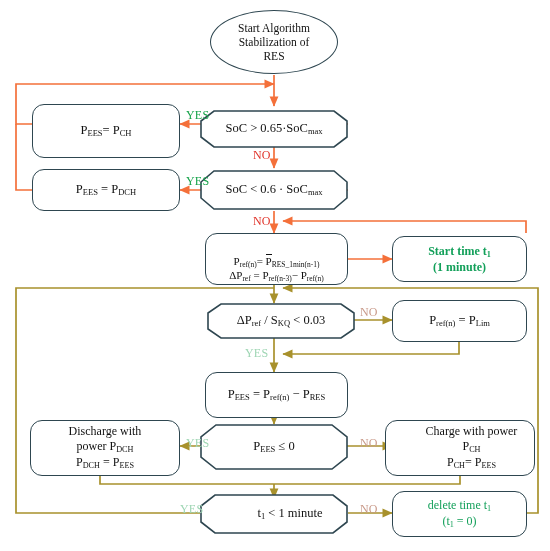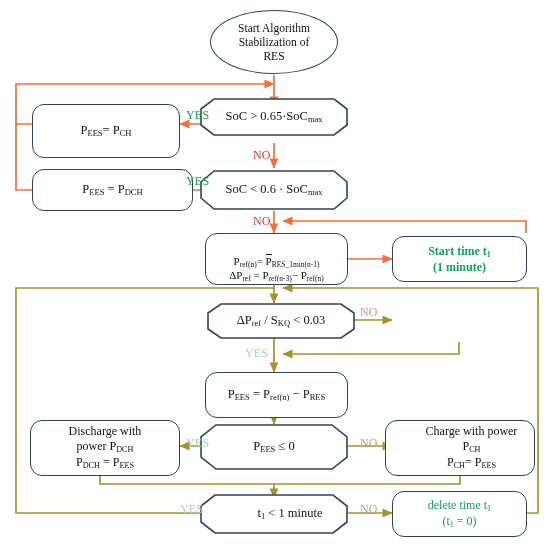--- a/index.html
+++ b/index.html
@@ -102,21 +102,21 @@
   </svg>
 
   <div class="node start-oval" style="left:210px;top:10px;width:128px;height:64px;">
     <div class="txt" style="font-size:11.5px;">
       <div class="bold">Start Algorithm</div>
       <div class="blue bold">Stabilization  of</div>
       <div class="blue bold">RES</div>
     </div>
   </div>
 
-  <div class="node dec" style="left:200px;top:98px;width:148px;height:38px;">
+  <div class="node dec" style="left:200px;top:110px;width:148px;height:38px;">
     <svg class="oct" viewBox="0 0 148 38" preserveAspectRatio="none">
       <polygon points="14,1 134,1 147,11 147,27 134,37 14,37 1,27 1,11" fill="#fff" stroke="#2e4650" stroke-width="1.6" vector-effect="non-scaling-stroke"></polygon>
     </svg>
     <div class="txt lbl">
       <span>SoC &gt; 0.65·SoC</span><sub>max</sub>
     </div>
   </div>
 
   <div class="node proc" style="left:32px;top:104px;width:148px;height:54px;">
     <div class="txt">
@@ -126,21 +126,21 @@
 
   <div class="node dec" style="left:200px;top:170px;width:148px;height:40px;">
     <svg class="oct" viewBox="0 0 148 40" preserveAspectRatio="none">
       <polygon points="14,1 134,1 147,12 147,28 134,39 14,39 1,28 1,12" fill="#fff" stroke="#2e4650" stroke-width="1.6" vector-effect="non-scaling-stroke"></polygon>
     </svg>
     <div class="txt lbl">
       <span>SoC &lt; 0.6 · SoC</span><sub>max</sub>
     </div>
   </div>
 
-  <div class="node proc" style="left:32px;top:169px;width:161px;height:42px;">
+  <div class="node proc" style="left:32px;top:169px;width:148px;height:42px;">
     <div class="txt">
       <span>P</span><sub>EES</sub><span> = P</span><sub>DCH</sub>
     </div>
   </div>
 
   <div class="node proc" style="left:205px;top:233px;width:143px;height:52px;">
     <div class="txt" style="font-size:11px;margin-top:20px;">
       <div>
         <span>P</span><sub>ref(n)</sub><span>= </span><span class="ob">P</span><sub>RES_1min(n-1)</sub>
       </div>
@@ -159,20 +159,25 @@
 
   <div class="node dec" style="left:207px;top:303px;width:148px;height:36px;">
     <svg class="oct" viewBox="0 0 148 36" preserveAspectRatio="none">
       <polygon points="14,1 134,1 147,10 147,26 134,35 14,35 1,26 1,10" fill="#fff" stroke="#2e4650" stroke-width="1.6" vector-effect="non-scaling-stroke"></polygon>
     </svg>
     <div class="txt lbl">
       <span>ΔP</span><sub>ref</sub><span> / S</span><sub>KQ</sub><span> &lt; 0.03</span>
     </div>
   </div>
 
+  <div class="node proc" style="left:392px;top:300px;width:135px;height:42px;">
+    <div class="txt">
+      <span>P</span><sub>ref(n)</sub><span> = P</span><sub>Lim</sub>
+    </div>
+  </div>
 
   <div class="node proc" style="left:205px;top:372px;width:143px;height:46px;">
     <div class="txt">
       <span>P</span><sub>EES</sub><span> = P</span><sub>ref(n)</sub><span> − P</span><sub>RES</sub>
     </div>
   </div>
 
   <div class="node dec" style="left:200px;top:424px;width:148px;height:46px;">
     <svg class="oct" viewBox="0 0 148 46" preserveAspectRatio="none">
       <polygon points="16,1 132,1 147,13 147,33 132,45 16,45 1,33 1,13" fill="#fff" stroke="#2e4650" stroke-width="1.6" vector-effect="non-scaling-stroke"></polygon>

